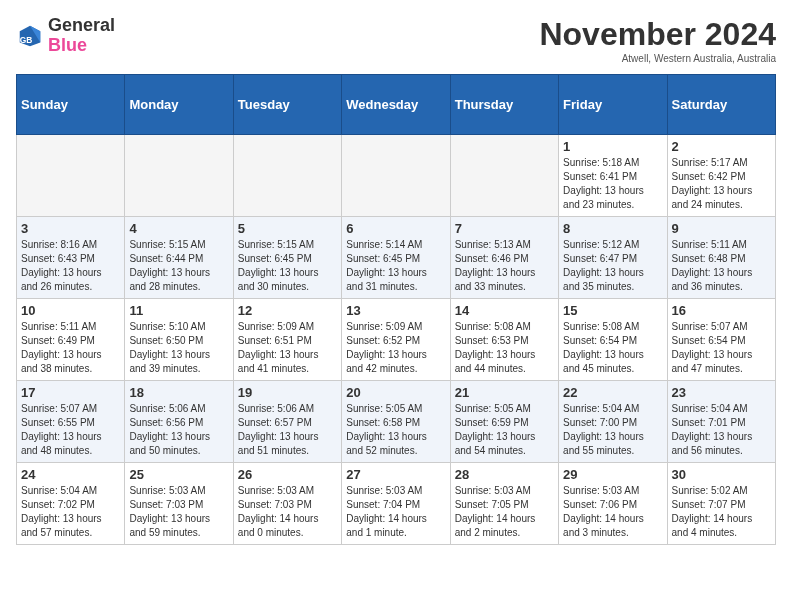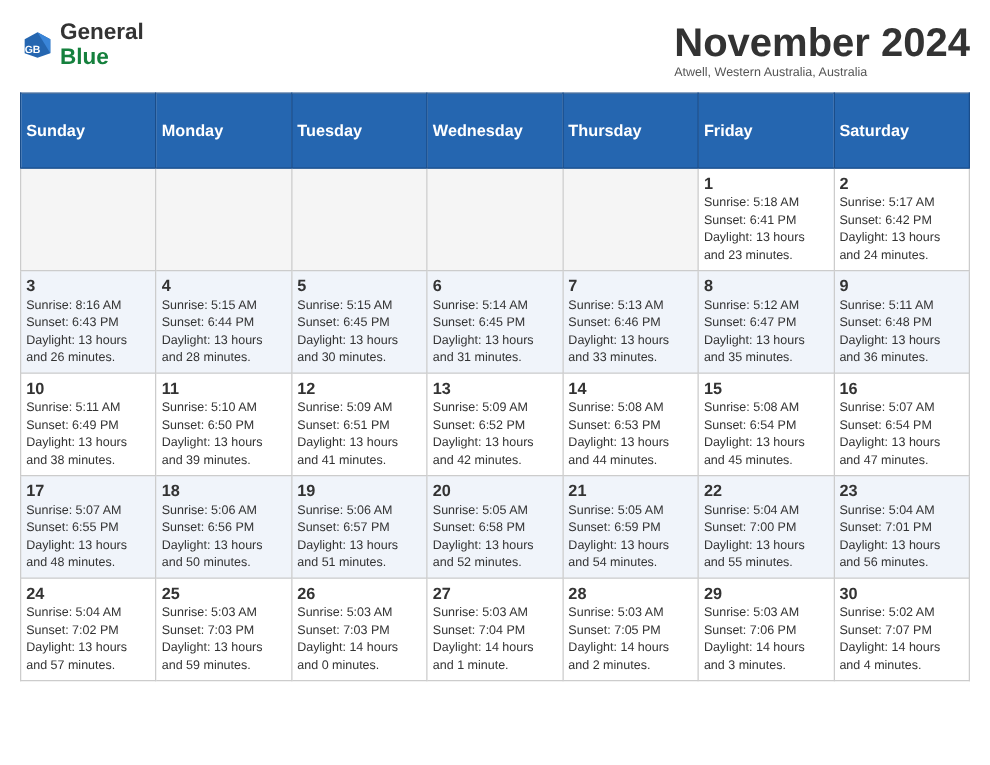--- a/index.html
+++ b/index.html
@@ -20,27 +20,27 @@
       display: flex;
       align-items: center;
       gap: 4px;
     }
     .logo-text {
       font-size: 18px;
       font-weight: bold;
       line-height: 1.1;
     }
     .logo-text span.general { color: #333; }
-    .logo-text span.blue { color: #15803d; }
+    .logo-text span.blue { color: #ec4899; }
     .logo-icon {
       width: 28px;
       height: 28px;
     }
     .title-section {
-      text-align: left;
+      text-align: right;
     }
     .month-year {
       font-size: 32px;
       font-weight: bold;
       color: #333;
     }
     .location {
       font-size: 10px;
       color: #555;
     }

